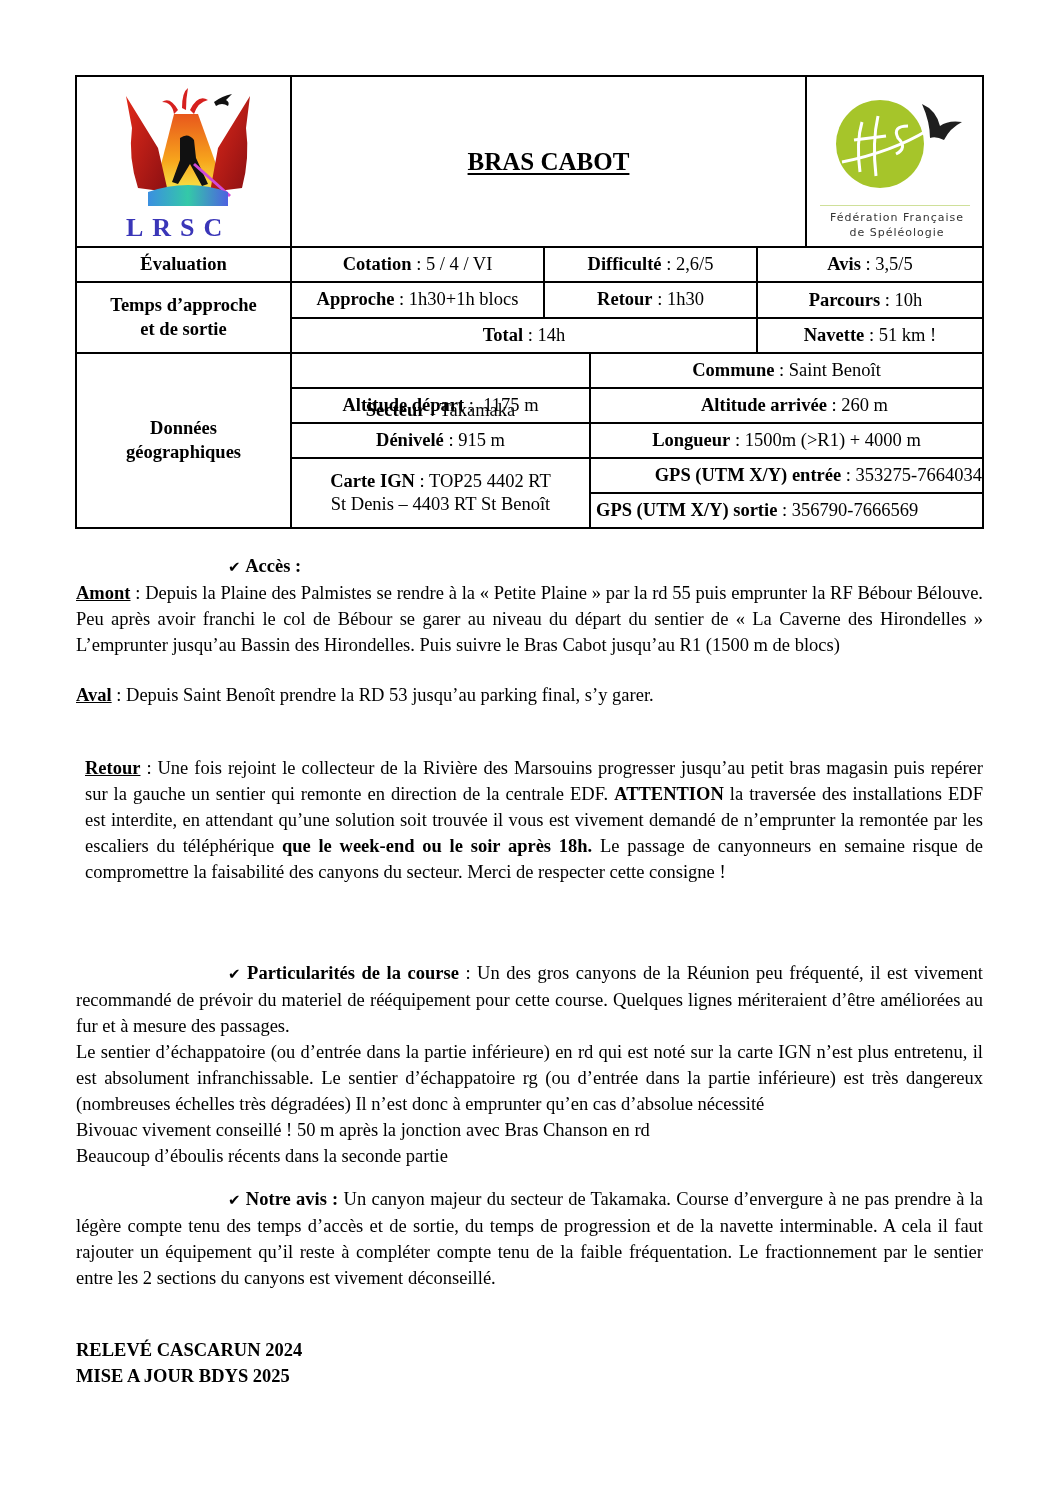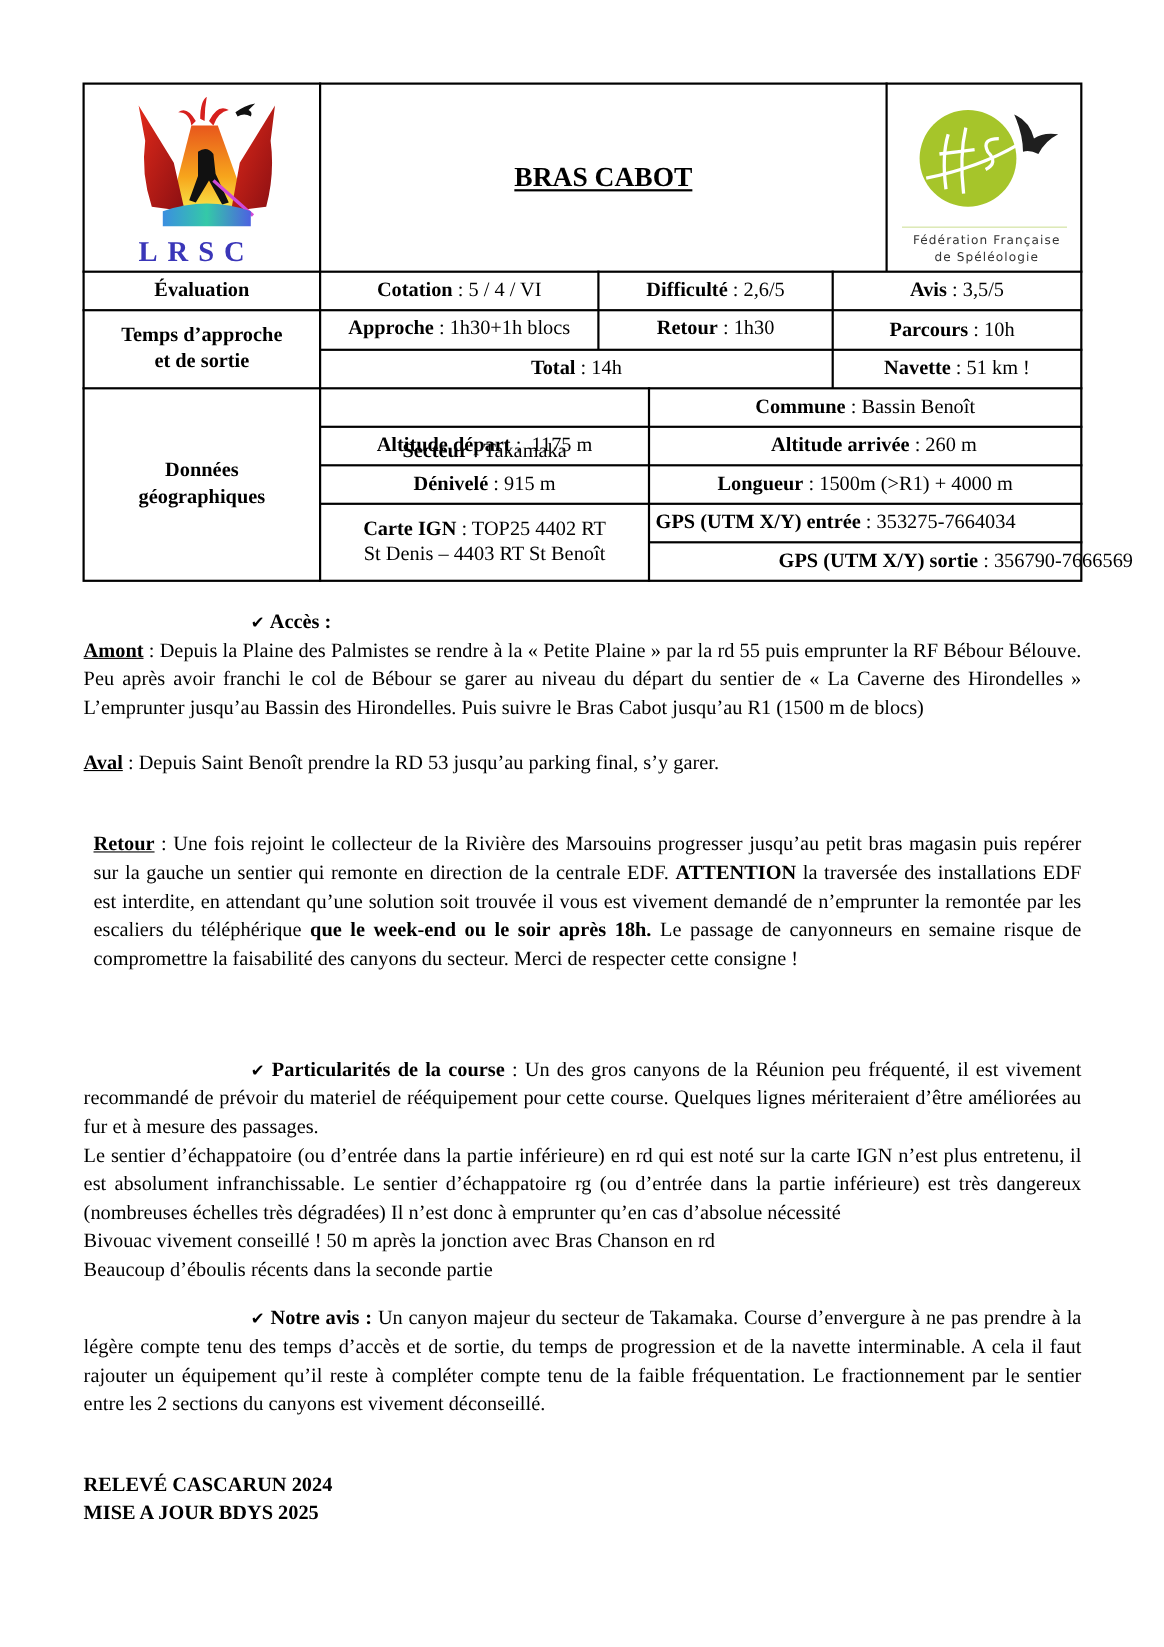--- a/index.html
+++ b/index.html
@@ -126,42 +126,42 @@
   </div>
 
   <div class="cell" style="left:77px;top:354px;width:213px;height:173px;flex-direction:column;">
     <b>Données</b>
     <b>géographiques</b>
   </div>
   <div class="cell" style="left:292px;top:354px;width:297px;height:33px;margin-top:40px;">
     <span><b>Secteur</b><span> : Takamaka</span></span>
   </div>
   <div class="cell" style="left:591px;top:354px;width:391px;height:33px;">
-    <span><b>Commune</b><span> : Bassin Benoît</span></span>
+    <span><b>Commune</b><span> : Saint Benoît</span></span>
   </div>
   <div class="cell" style="left:292px;top:389px;width:297px;height:33px;">
     <span style="white-space:pre"><b>Altitude départ</b><span> :  1175 m</span></span>
   </div>
   <div class="cell" style="left:591px;top:389px;width:391px;height:33px;padding-left:16px;">
     <span><b>Altitude arrivée</b><span> : 260 m</span></span>
   </div>
   <div class="cell" style="left:292px;top:424px;width:297px;height:33px;">
     <span><b>Dénivelé</b><span> : 915 m</span></span>
   </div>
   <div class="cell" style="left:591px;top:424px;width:391px;height:33px;">
     <span><b>Longueur</b><span> : 1500m (&gt;R1) + 4000 m</span></span>
   </div>
   <div class="cell" style="left:292px;top:459px;width:297px;height:68px;flex-direction:column;">
     <span><b>Carte IGN</b><span> : TOP25 4402 RT</span></span>
     <span>St Denis – 4403 RT St Benoît</span>
   </div>
-  <div class="cell" style="left:591px;top:459px;width:391px;height:33px;justify-content:flex-start;padding-left:5px;">
+  <div class="cell" style="left:591px;top:459px;width:391px;height:33px;justify-content:flex-end;padding-left:5px;">
     <span><b>GPS (UTM X/Y) entrée</b><span> : 353275-7664034</span></span>
   </div>
-  <div class="cell" style="left:591px;top:494px;width:391px;height:33px;justify-content:flex-end;padding-left:5px;margin-left:48px;">
+  <div class="cell" style="left:591px;top:494px;width:391px;height:33px;justify-content:flex-start;padding-left:5px;">
     <span><b>GPS (UTM X/Y) sortie</b><span> : 356790-7666569</span></span>
   </div>
 </div>
 
 <div class="para" style="top:553px;">
   <p style="padding-left:152px;">
     <span class="check">✔</span>
     <b>Accès :</b>
   </p>
   <p><span class="u">Amont</span><span> : Depuis la Plaine des Palmistes se rendre à la « Petite Plaine » par la rd 55 puis emprunter la RF Bébour Bélouve. Peu après avoir franchi le col de Bébour se garer au niveau du départ du sentier de « La Caverne des Hirondelles » L’emprunter jusqu’au Bassin des Hirondelles. Puis suivre le Bras Cabot jusqu’au R1 (1500 m de blocs)</span></p>

